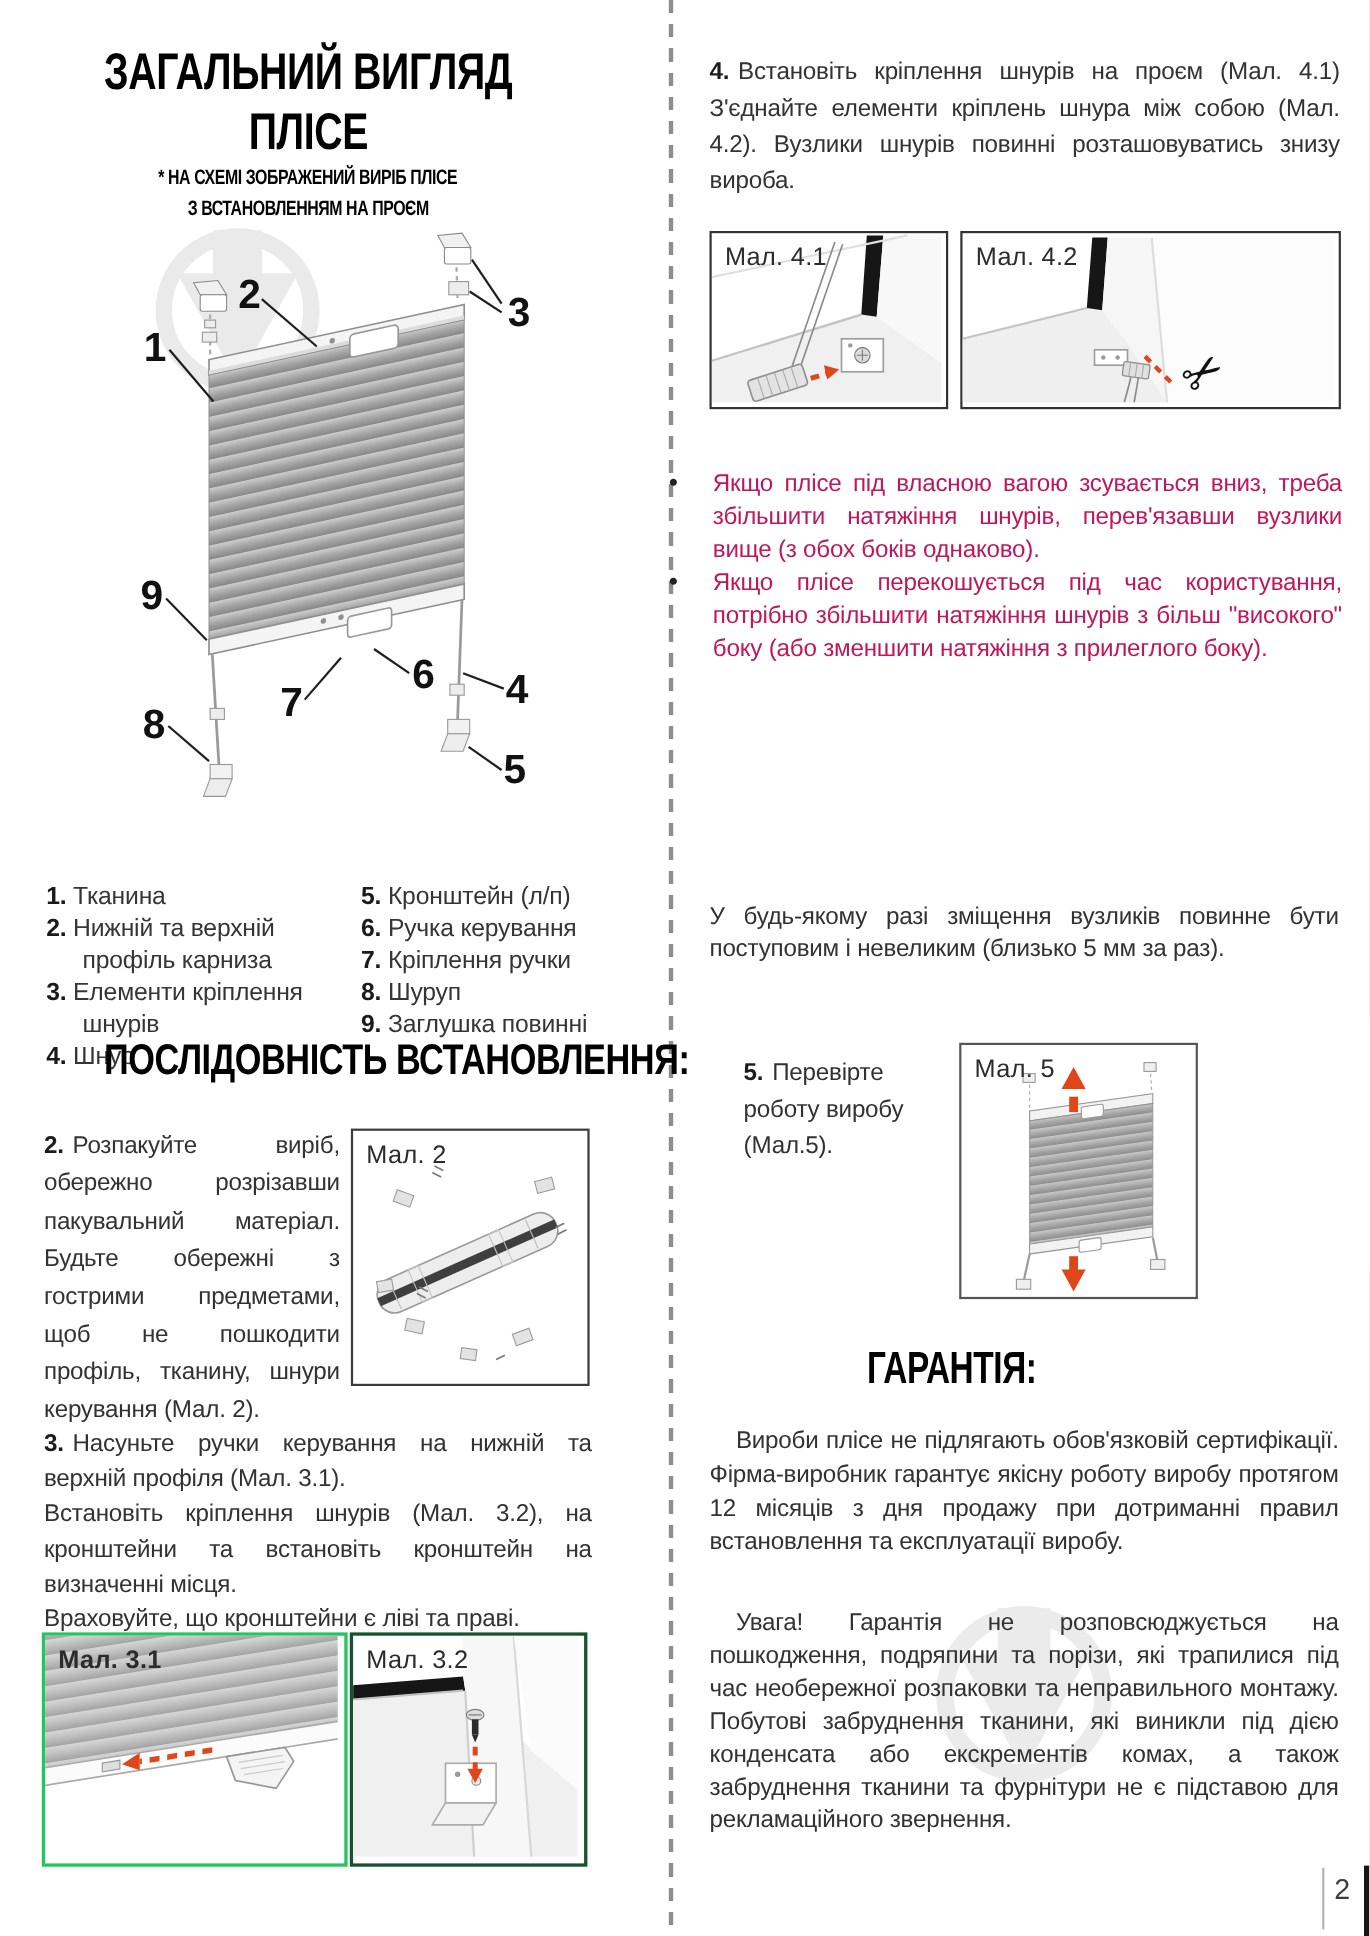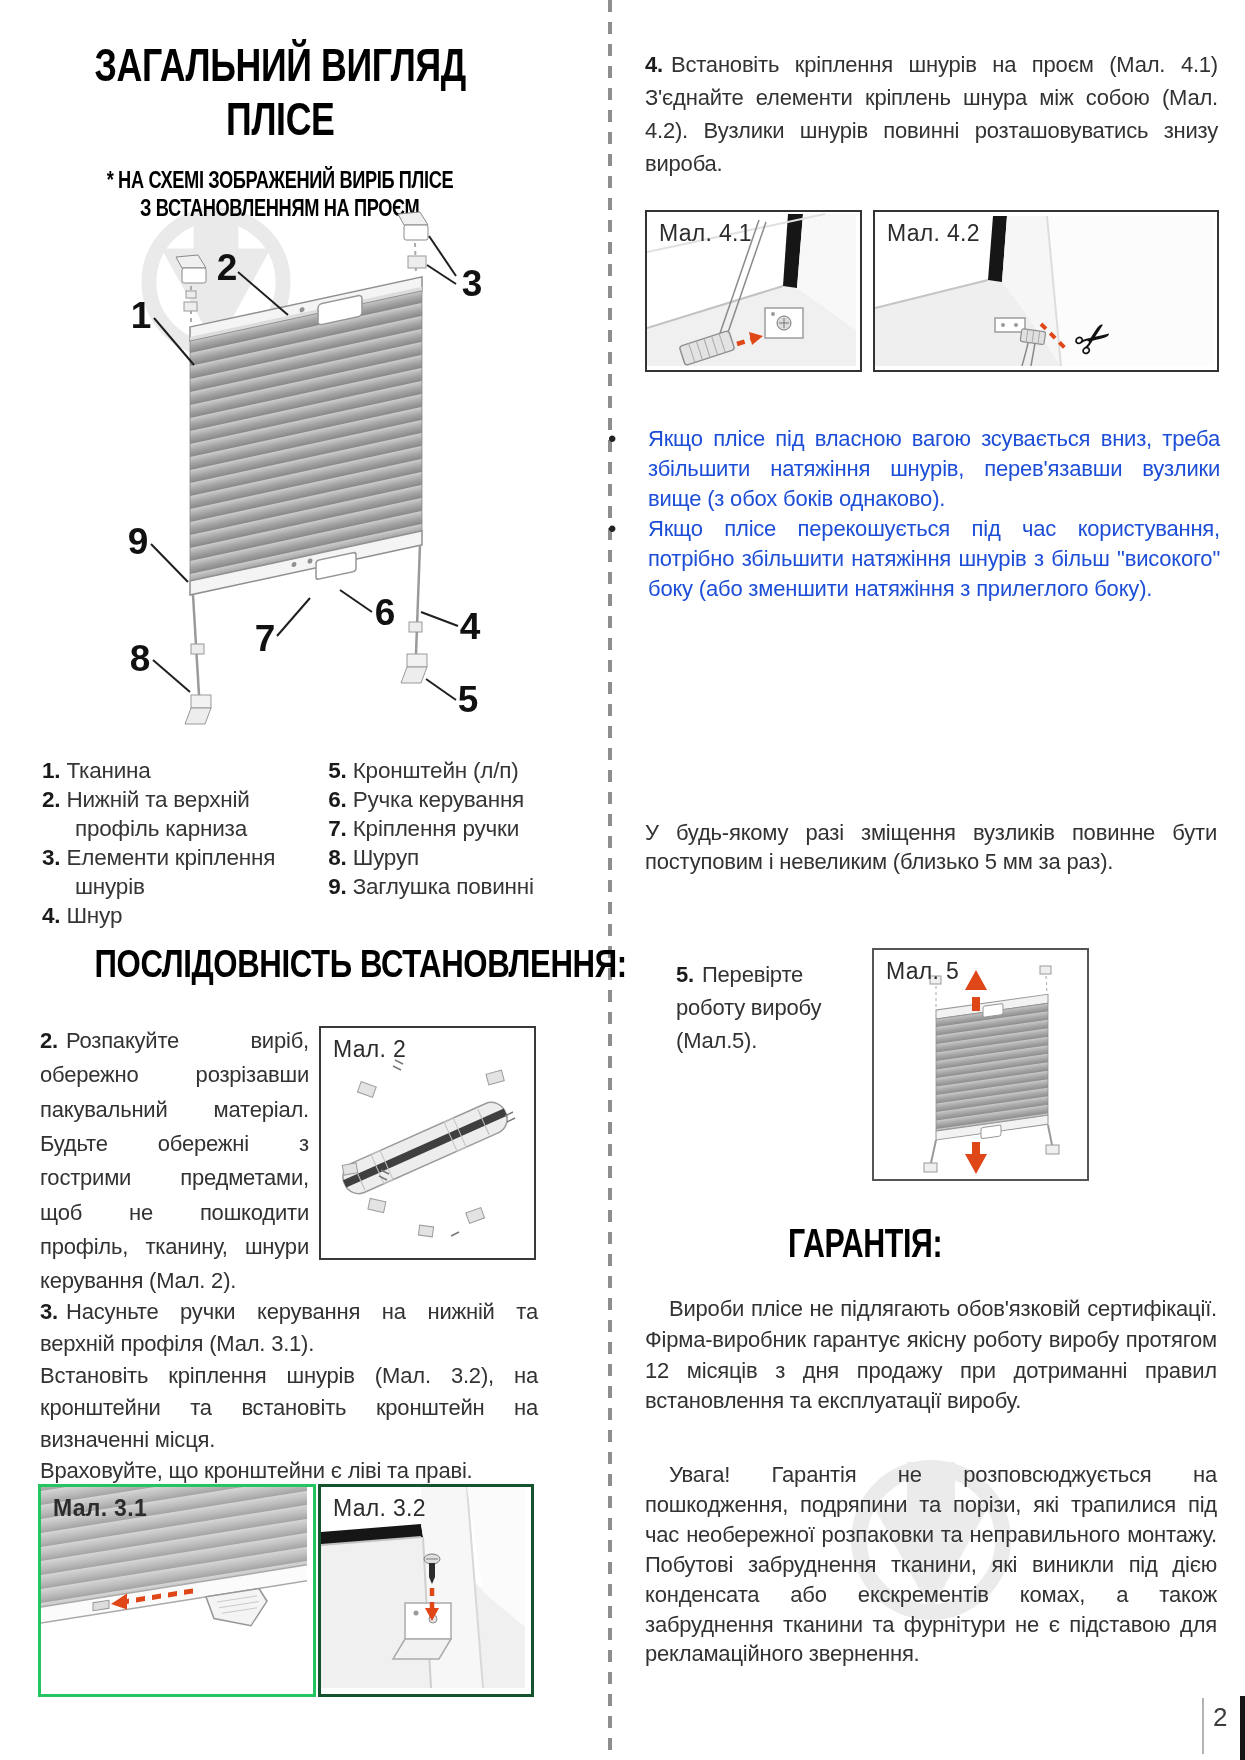--- a/index.html
+++ b/index.html
@@ -10,44 +10,44 @@
   }
   
   .body-text { font-size:22px; line-height:1.42; letter-spacing:-0.2px; color:#323232; }
   .just { text-align:justify; }
   b.stepnum { color:#1c1c1c; margin-right:8px; }
   
   .cond { font-weight:bold; color:#000000; }
   .cline { display:block; text-align:center; }
   .scx { display:inline-block; transform:scaleX(0.76); transform-origin:50% 50%; white-space:nowrap; letter-spacing:-0.5px; }
   .title { position:absolute; left:30px; top:38px; width:500px; font-size:47px; line-height:54px; }
-  .subtitle { position:absolute; left:30px; top:148px; width:500px; font-size:24px; line-height:28px;margin-top:18px; }
+  .subtitle { position:absolute; left:30px; top:148px; width:500px; font-size:19px; line-height:28px; }
   .seq-heading { position:absolute; left:28px; top:942px; width:505px; font-size:39px; line-height:44px; }
   .war-heading { position:absolute; left:645px; top:1220px; width:440px; font-size:41px; line-height:46px; }
   
   .divider { position:absolute; left:608px; top:0; width:4px; height:1760px;
     background:repeating-linear-gradient(to bottom,#8e8e8e 0 12px,transparent 12px 22px); }
   
   .diagram { position:absolute; left:30px; top:192px; width:500px; height:560px; }
   .watermark { position:absolute; opacity:0.55; pointer-events:none; }
   .wm-left { left:134px; top:200px; }
   .wm-right { left:843px; top:1452px; }
   
-  .legend { position:absolute; left:42px; top:756px; width:492px; display:flex;gap:40px; }
+  .legend { position:absolute; left:42px; top:800px; width:492px; display:flex;gap:40px; }
   .leg-col1 { width:268px; }
   .leg-col2 { width:224px; }
   .leg-item { font-size:22.5px; line-height:29px; padding-left:33px; text-indent:-33px; color:#353535; letter-spacing:-0.2px; }
   .leg-item b { color:#1a1a1a; }
   
   .step2-row { position:absolute; left:40px; top:1020px; width:496px; display:flex; }
   .step2-text { width:276px; line-height:1.56; }
   .step3 { position:absolute; left:40px; top:1296px; width:498px; line-height:1.45; }
   .step4 { position:absolute; left:645px; top:48px; width:573px; line-height:1.5; }
   .bullets { position:absolute; left:598px; top:424px; width:622px; margin:0; padding:0; list-style:none; }
-  .bullets li { position:relative; padding-left:50px; margin:0; font-size:22px; line-height:30px; letter-spacing:-0.2px; color:#1d4ed8; text-align:justify; }
+  .bullets li { position:relative; padding-left:50px; margin:0; font-size:22px; line-height:30px; letter-spacing:-0.2px; color:#be185d; text-align:justify; }
   .bullets li::before { content:"•"; position:absolute; left:10px; top:0; font-size:24px; color:#222; }
   .notes { position:absolute; left:645px; top:818px; width:572px; line-height:1.32; }
   .step5 { position:absolute; left:648px; top:958px; width:230px; line-height:1.5;margin-left:28px; }
   .warranty-p1 { position:absolute; left:645px; top:1294px; width:572px; line-height:1.4; text-indent:24px; }
   .warranty-p2 { position:absolute; left:645px; top:1460px; width:572px; line-height:1.36; text-indent:24px; }
   
   .fig { position:absolute; background:#fff;text-align:center; }
   .fig-label { position:absolute; left:12px; top:8px; font-size:23px; color:#2c2c2c; letter-spacing:0.3px; z-index:2; }
   .fig svg { display:block; }
   .fig2  { left:322px; top:1026px; width:213px; height:230px; border:2px solid #3a3a3a; }

